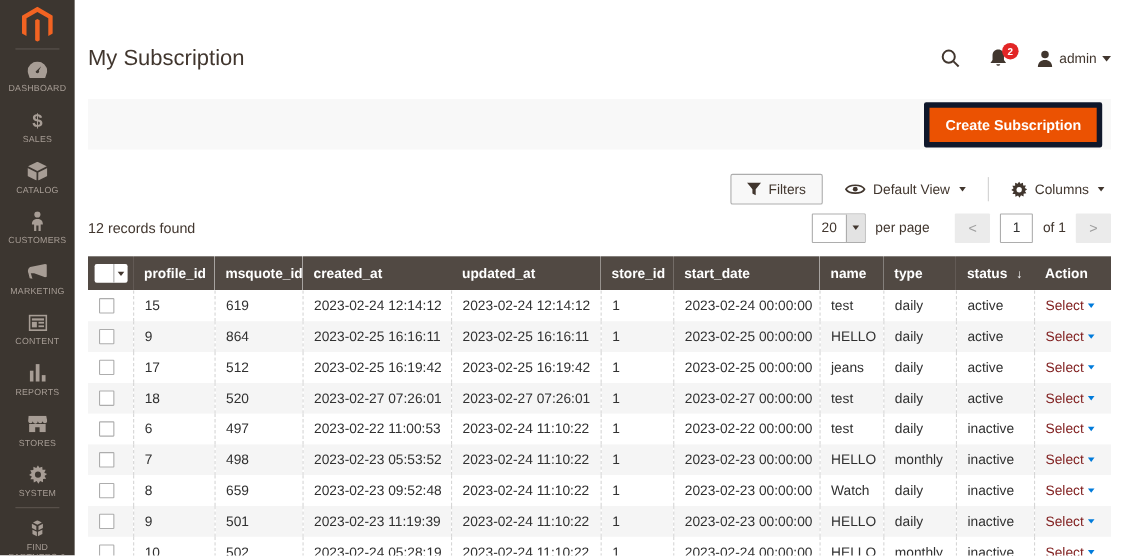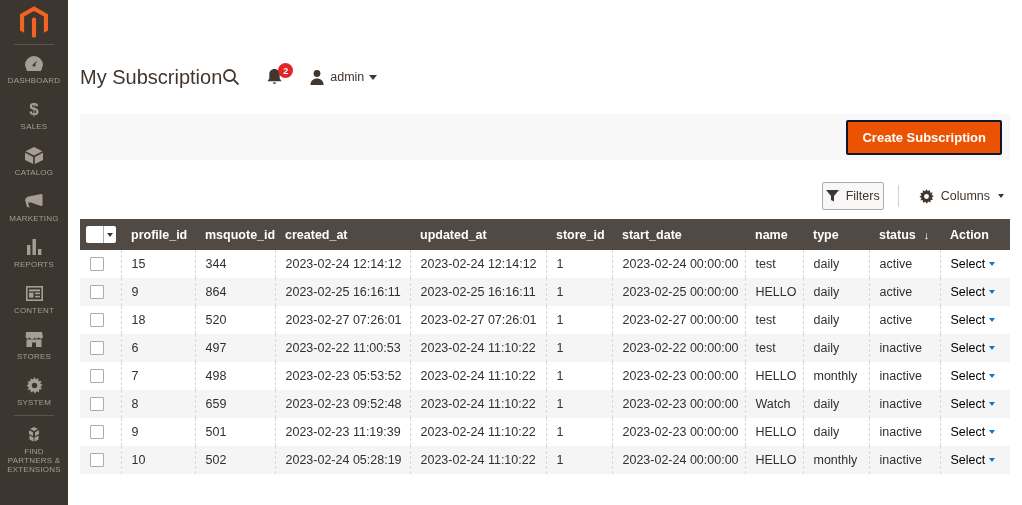--- a/index.html
+++ b/index.html
@@ -25,22 +25,22 @@
   .sb-item .sb-label {
     margin-top: 4px; font-size: 8px; line-height: 9px; color: #a79d95; letter-spacing: .2px;
     max-width: 64px;
   }
   .sb-icon svg { display: block; }
 
   
   .main { flex: 1; padding: 0 14px 0 12px; background: #fff; }
 
   .page-header {
-    display: flex; justify-content: flex-start; align-items: center;
-    margin-top: 60px; height: 34px;
+    display: flex; justify-content: space-between; align-items: center;
+    margin-top: 36px; height: 34px;
   }
   .page-title { font-size: 20px; font-weight: 400; color: #41362e; }
   .header-actions { display: flex; align-items: center; gap: 26px; }
   .icon-btn { background: none; border: none; cursor: pointer; display: flex; align-items: center; padding: 0; }
   .notif-wrap { position: relative; }
   .notif-badge {
     position: absolute; top: -5px; right: -10px;
     min-width: 15px; height: 15px; border-radius: 8px;
     background: #e22626; color: #fff; font-size: 9px; font-weight: bold;
     display: flex; align-items: center; justify-content: center; padding: 0 3px;
@@ -51,33 +51,33 @@
     display: inline-block; width: 0; height: 0;
     border-left: 4px solid transparent; border-right: 4px solid transparent;
     border-top: 5px solid #41362e;
   }
 
   .page-actions-band {
     margin-top: 20px; height: 46px; background: #f8f8f8;
     display: flex; align-items: center; justify-content: flex-end; padding-right: 8px;
   }
   .btn-primary {
-    background: #eb5202; color: #fff; border: 2px solid #0f172a; border-radius: 2px;
+    background: #eb5202; color: #fff; border: 5px solid #0f172a; border-radius: 2px;
     font-size: 13px; font-weight: bold; padding: 8px 14px; cursor: pointer;
     font-family: inherit;
   }
 
   .grid-toolbar {
     margin-top: 21px; height: 30px;
     display: flex; align-items: center; justify-content: flex-end; gap: 14px;
   }
   .btn-filters {
     display: flex; align-items: center; gap: 7px;
     background: #f8f8f8; border: 1px solid #adadad; border-radius: 2px;
-    padding: 6px 3px; font-size: 12.5px; color: #41362e; cursor: pointer; font-family: inherit;
+    padding: 6px 14px; font-size: 12.5px; color: #41362e; cursor: pointer; font-family: inherit;
   }
   .tb-control { display: flex; align-items: center; gap: 7px; cursor: pointer; font-size: 12.5px; color: #41362e; padding: 4px 6px; background:none; border:none; font-family: inherit; }
   .tb-sep { width: 1px; height: 22px; background: #d1d1d1; }
   .caret-sm {
     display: inline-block; width: 0; height: 0; margin-left: 1px;
     border-left: 3.5px solid transparent; border-right: 3.5px solid transparent;
     border-top: 4.5px solid #41362e;
   }
 
   .grid-controls {
@@ -133,21 +133,21 @@
   .cs-caret i {
     display: inline-block; width: 0; height: 0;
     border-left: 3px solid transparent; border-right: 3px solid transparent;
     border-top: 4px solid #41362e;
   }
   .row-check {
     width: 14px; height: 14px; border: 1px solid #adadad; border-radius: 1px; background: #fff;
     cursor: pointer;
   }
   .sort-arrow { margin-left: 8px; font-weight: normal; font-size: 11px; }
-  .action-select { color: #000000; font-size: 12.5px; cursor: pointer; text-decoration: none; display: inline-flex; align-items: center; gap: 4px; }
+  .action-select { color: #7f1d1d; font-size: 12.5px; cursor: pointer; text-decoration: none; display: inline-flex; align-items: center; gap: 4px; }
   .caret-blue {
     display: inline-block; width: 0; height: 0;
     border-left: 3.5px solid transparent; border-right: 3.5px solid transparent;
     border-top: 4.5px solid #007bdb;
   }
 </style>
 </head>
 <body>
 
 <div class="app">
@@ -182,47 +182,56 @@
             <svg width="18" height="17" viewBox="0 0 18 17">
               <path fill="#a79d95" d="M9 0 L17.5 4.2 L9 8.4 L0.5 4.2 Z"></path>
               <path fill="#a79d95" d="M0 5.8 L8.2 9.9 V17 L0 12.9 Z"></path>
               <path fill="#a79d95" d="M18 5.8 L9.8 9.9 V17 L18 12.9 Z"></path>
             </svg>
           </span>
           <div class="sb-label">CATALOG</div>
         </div>
         <div class="sb-item">
           <span class="sb-icon">
+            <svg width="12" height="18" viewBox="0 0 12 18">
+              <circle cx="6" cy="3" r="2.8" fill="#a79d95"></circle>
+              <path fill="#a79d95" d="M1 12 C1 8.5 3 7 6 7 C9 7 11 8.5 11 12 L9 12 L9 18 L7 18 L7 13 L5 13 L5 18 L3 18 L3 12 Z"></path>
+            </svg>
+          </span>
+          <div class="sb-label">CUSTOMERS</div>
+        </div>
+        <div class="sb-item">
+          <span class="sb-icon">
             <svg width="18" height="14" viewBox="0 0 18 14">
               <path fill="#a79d95" d="M16 0 L17.5 0.5 V11.5 L16 12 L6 8.5 H3 L4.5 13.5 L2 13 L0.8 8.2 A4 4 0 0 1 2.5 2.8 Z"></path>
             </svg>
           </span>
           <div class="sb-label">MARKETING</div>
-        </div>
-        <div class="sb-item">
-          <span class="sb-icon">
-            <svg width="15" height="16" viewBox="0 0 15 16">
-              <rect x="0" y="6" width="3.4" height="10" fill="#a79d95"></rect>
-              <rect x="5.5" y="0" width="3.4" height="16" fill="#a79d95"></rect>
-              <rect x="11" y="10" width="3.4" height="6" fill="#a79d95"></rect>
-            </svg>
-          </span>
-          <div class="sb-label">REPORTS</div>
         </div>
         <div class="sb-item">
           <span class="sb-icon">
             <svg width="17" height="15" viewBox="0 0 17 15">
               <rect x="0.8" y="0.8" width="15.4" height="13.4" fill="none" stroke="#a79d95" stroke-width="1.6"></rect>
               <rect x="3" y="3.4" width="11" height="2" fill="#a79d95"></rect>
               <rect x="3" y="6.6" width="4.5" height="5" fill="#a79d95"></rect>
               <rect x="9" y="6.6" width="5" height="1.6" fill="#a79d95"></rect>
               <rect x="9" y="9.8" width="5" height="1.6" fill="#a79d95"></rect>
             </svg>
           </span>
           <div class="sb-label">CONTENT</div>
+        </div>
+        <div class="sb-item">
+          <span class="sb-icon">
+            <svg width="15" height="16" viewBox="0 0 15 16">
+              <rect x="0" y="6" width="3.4" height="10" fill="#a79d95"></rect>
+              <rect x="5.5" y="0" width="3.4" height="16" fill="#a79d95"></rect>
+              <rect x="11" y="10" width="3.4" height="6" fill="#a79d95"></rect>
+            </svg>
+          </span>
+          <div class="sb-label">REPORTS</div>
         </div>
         <div class="sb-item">
           <span class="sb-icon">
             <svg width="18" height="15" viewBox="0 0 18 15">
               <path fill="#a79d95" d="M1 0 H17 L18 5 A2.2 2.2 0 0 1 13.7 5 A2.2 2.2 0 0 1 9.4 5 A2.2 2.2 0 0 1 4.9 5 A2.2 2.2 0 0 1 0.6 5 Z"></path>
               <path fill="#a79d95" d="M1.5 7.5 H16.5 V15 H11 V10.5 H7 V15 H1.5 Z"></path>
             </svg>
           </span>
           <div class="sb-label">STORES</div>
         </div>
@@ -284,31 +293,55 @@
       <button class="btn-primary">Create Subscription</button>
     </div>
 
     <div class="grid-toolbar">
       <button class="btn-filters">
         <svg width="13" height="12" viewBox="0 0 13 12">
           <path fill="#41362e" d="M0 0 H13 L8 6 V11.5 L5 10 V6 Z"></path>
         </svg>
         <span>Filters</span>
       </button>
+      <button class="tb-control">
+        <svg width="19" height="12" viewBox="0 0 19 12">
+          <path fill="none" stroke="#41362e" stroke-width="1.5" d="M1 6 C4 1.2 15 1.2 18 6 C15 10.8 4 10.8 1 6 Z"></path>
+          <circle cx="9.5" cy="6" r="2.2" fill="#41362e"></circle>
+        </svg>
+        <span>Default View</span>
+        <span class="caret-sm"></span>
+      </button>
       <div class="tb-sep"></div>
       <button class="tb-control">
         <svg width="15" height="15" viewBox="0 0 16 16">
           <path fill="#41362e" d="M8 0 L9.2 2.2 L11.7 1.2 L11.9 3.9 L14.6 3.8 L13.4 6.3 L15.8 7.5 L13.6 9.2 L15 11.5 L12.3 11.8 L12.3 14.5 L9.8 13.4 L8.4 15.8 L6.9 13.5 L4.4 14.7 L4.2 12 L1.5 12 L2.8 9.6 L0.4 8.2 L2.6 6.6 L1.4 4.2 L4.1 4 L4.1 1.3 L6.6 2.3 Z"></path>
           <circle cx="8" cy="8" r="2.6" fill="#fff"></circle>
         </svg>
         <span>Columns</span>
         <span class="caret-sm"></span>
       </button>
     </div>
 
+    <div class="grid-controls">
+      <span class="records-found">12 records found</span>
+      <div class="pager">
+        <div class="perpage-select">
+          <span class="perpage-value">20</span>
+          <span class="perpage-caret">
+              <i class="caret-sm"></i>
+            </span>
+        </div>
+        <span class="perpage-label">per page</span>
+        <button class="page-btn">&lt;</button>
+        <input class="page-input" value="1" style="">
+        <span class="page-of">of 1</span>
+        <button class="page-btn">&gt;</button>
+      </div>
+    </div>
 
     <table class="data-grid">
       <colgroup id="grid-cols">
           <col style="width: 41px;">
           <col style="width: 74px;">
           <col style="width: 80px;">
           <col style="width: 135px;">
           <col style="width: 136px;">
           <col style="width: 66px;">
           <col style="width: 133px;">
@@ -338,21 +371,21 @@
             <th>status<span class="sort-arrow">↓</span></th>
             <th>Action</th>
           </tr>
         </thead>
       <tbody id="grid-body">
           <tr>
             <td>
               <div class="row-check"></div>
             </td>
             <td>15</td>
-            <td>344</td>
+            <td>619</td>
             <td>2023-02-24 12:14:12</td>
             <td>2023-02-24 12:14:12</td>
             <td>1</td>
             <td>2023-02-24 00:00:00</td>
             <td>test</td>
             <td>daily</td>
             <td>active</td>
             <td><a class="action-select">Select<span class="caret-blue"></span></a></td>
           </tr>
           <tr>
@@ -367,20 +400,35 @@
             <td>2023-02-25 00:00:00</td>
             <td>HELLO</td>
             <td>daily</td>
             <td>active</td>
             <td><a class="action-select">Select<span class="caret-blue"></span></a></td>
           </tr>
           <tr>
             <td>
               <div class="row-check"></div>
             </td>
+            <td>17</td>
+            <td>512</td>
+            <td>2023-02-25 16:19:42</td>
+            <td>2023-02-25 16:19:42</td>
+            <td>1</td>
+            <td>2023-02-25 00:00:00</td>
+            <td>jeans</td>
+            <td>daily</td>
+            <td>active</td>
+            <td><a class="action-select">Select<span class="caret-blue"></span></a></td>
+          </tr>
+          <tr>
+            <td>
+              <div class="row-check"></div>
+            </td>
             <td>18</td>
             <td>520</td>
             <td>2023-02-27 07:26:01</td>
             <td>2023-02-27 07:26:01</td>
             <td>1</td>
             <td>2023-02-27 00:00:00</td>
             <td>test</td>
             <td>daily</td>
             <td>active</td>
             <td><a class="action-select">Select<span class="caret-blue"></span></a></td>

